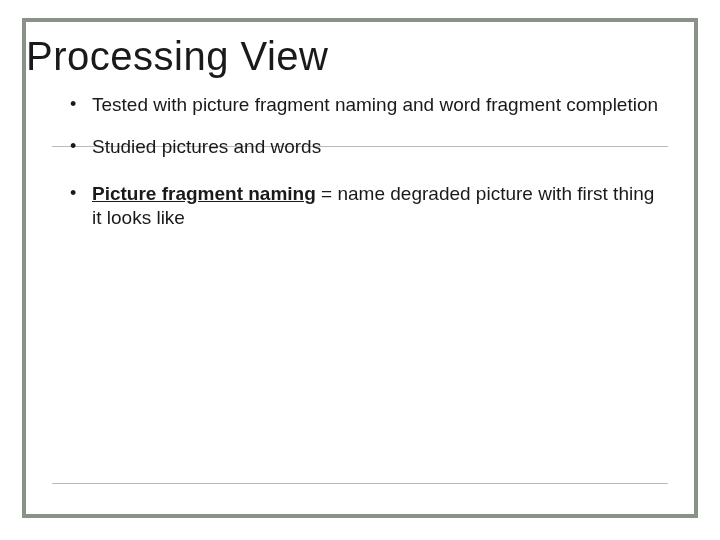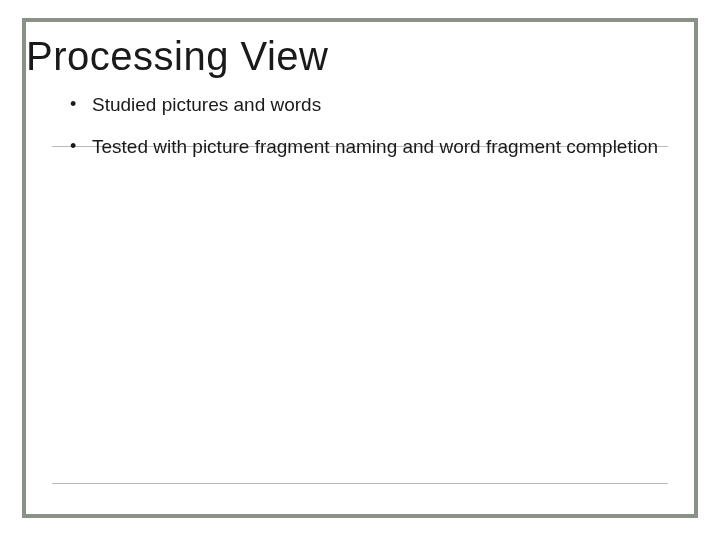--- a/index.html
+++ b/index.html
@@ -68,21 +68,24 @@
 </head>
 <body>
 
 <div class="slide-frame">
   <h1 class="title">Processing View</h1>
 
   <div class="divider top"></div>
 
   <ul class="bullets">
     <li>
+      <span>Tested with picture fragment naming and word fragment completion</span>
+    </li>
+    <li>
       <span>Studied pictures and words</span>
     </li>
     <li>
-      <span>Tested with picture fragment naming and word fragment completion</span>
+      <span class="underline-bold">Picture fragment naming</span><span> = name degraded picture with first thing it looks like</span>
     </li>
   </ul>
 
   <div class="divider bottom"></div>
 </div>
 
 </body></html>

